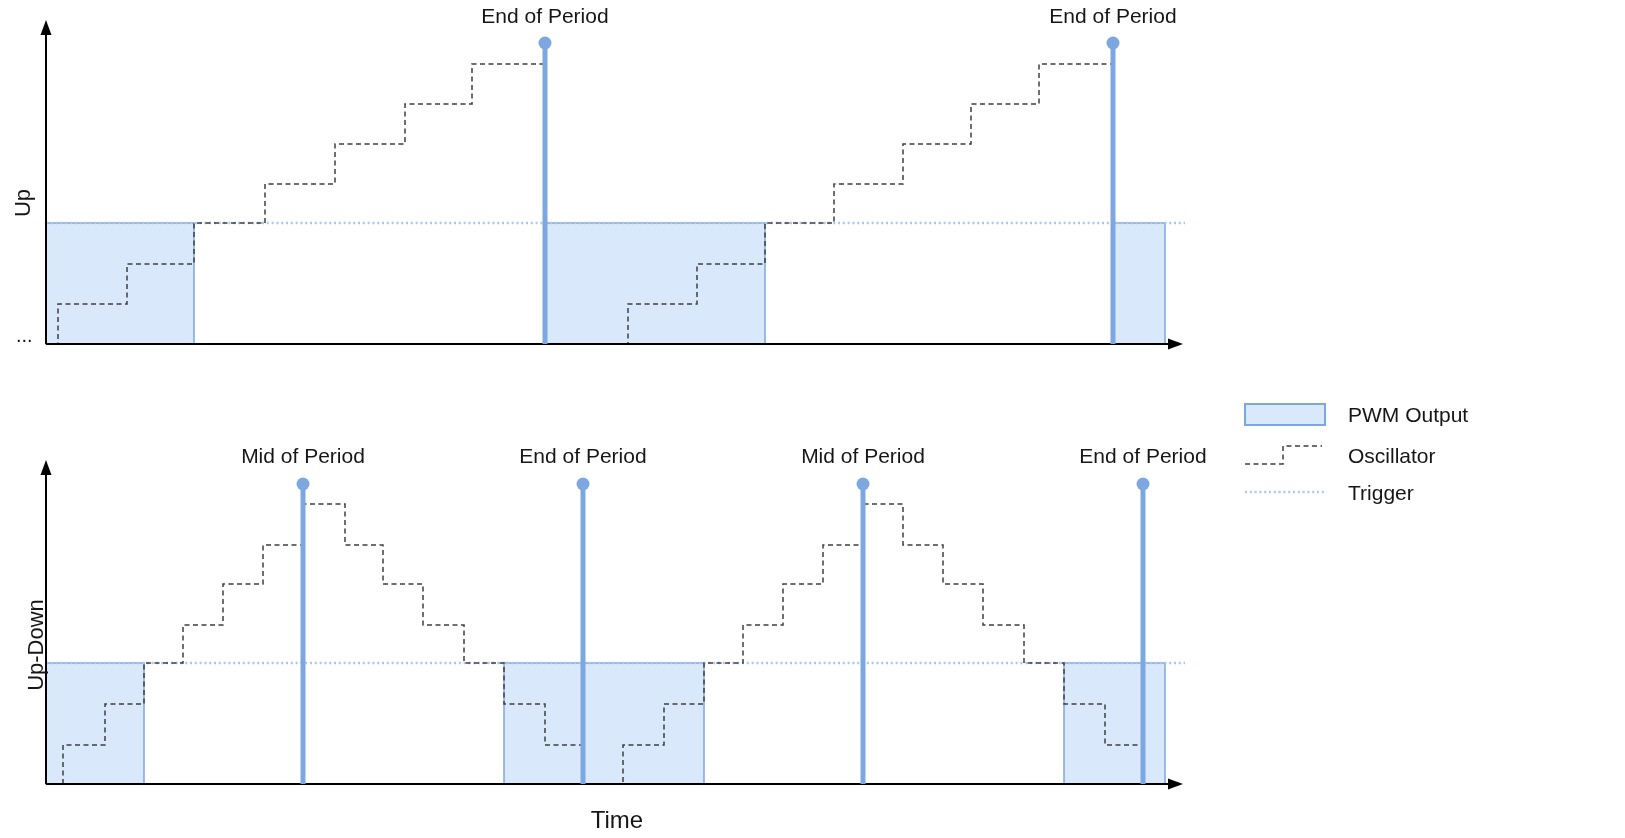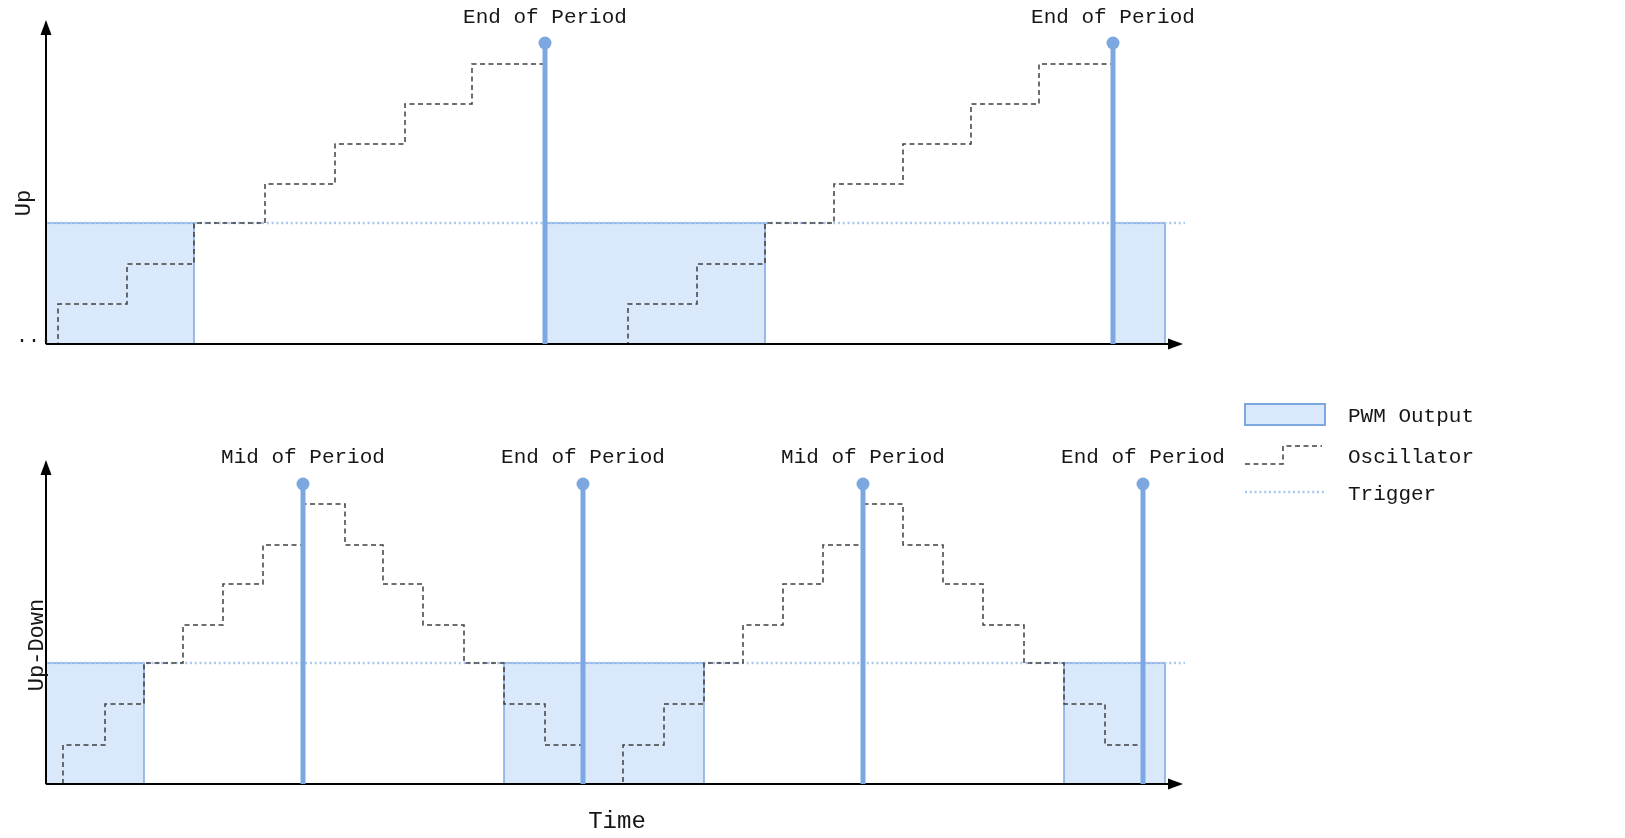--- a/index.html
+++ b/index.html
@@ -1,17 +1,17 @@
 <!DOCTYPE html>
 <html style="--bg: #ffffff; --pwm-fill: #dae8fc; --pwm-stroke: #7da7e0; --marker-col: #7da7e0; --trigger-col: #a9c7f0; --osc-col: #3f3f3f; --axis-col: #000000; --text-col: #161616;"><head>
 <meta charset="utf-8">
 <style>
   html,body{margin:0;padding:0;background:#fff;}
   .stage{position:relative;width:1625px;height:838px;background:var(--bg,#fff);
-         font-family:Liberation Mono, monospace;}
+         font-family:Liberation Sans, sans-serif;}
   svg{display:block;}
   text{fill:var(--text-col,#161616);}
   .pulse{fill:var(--pwm-fill,#dae8fc);stroke:var(--pwm-stroke,#7da7e0);stroke-width:1.5;}
   .trigger{stroke:var(--trigger-col,#a9c7f0);stroke-width:2.4;stroke-dasharray:2 2.8;fill:none;}
   .osc{stroke:var(--osc-col,#3f3f3f);stroke-width:1.5;stroke-dasharray:5 3.5;fill:none;}
   .axis{stroke:var(--axis-col,#000);stroke-width:2;fill:none;}
   .axis-arrow{fill:var(--axis-col,#000);stroke:none;}
   .marker{stroke:var(--marker-col,#7da7e0);stroke-width:5;fill:none;}
   .marker-dot{fill:var(--marker-col,#7da7e0);stroke:none;}
   .marker-label{font-size:21px;text-anchor:middle;}

